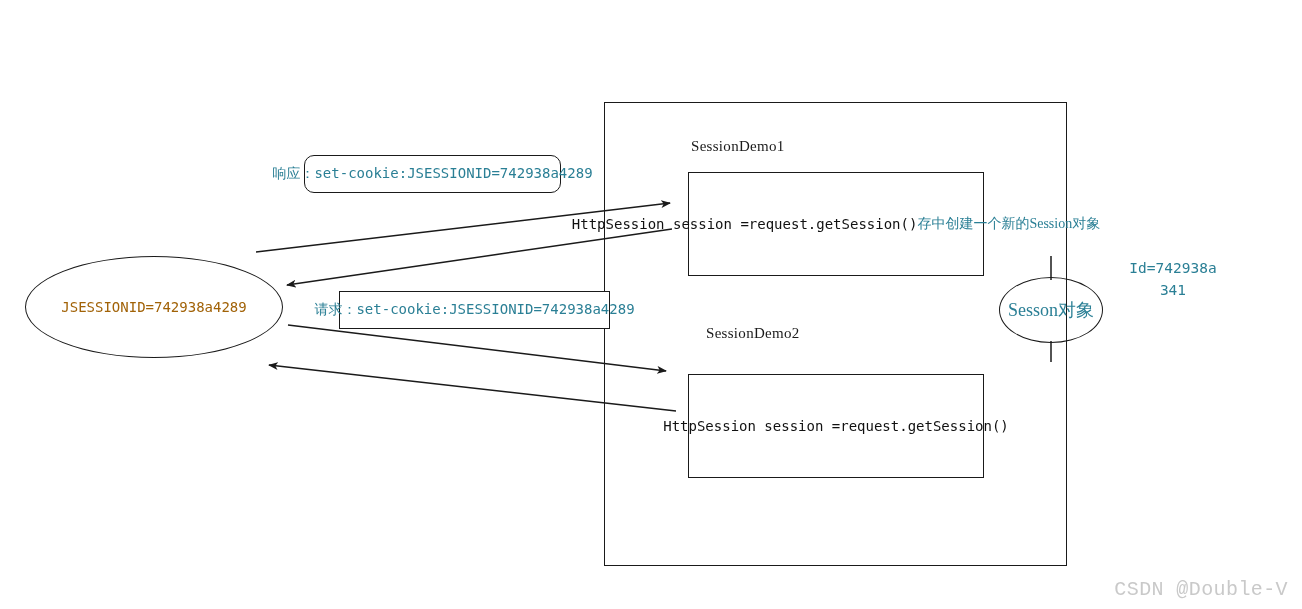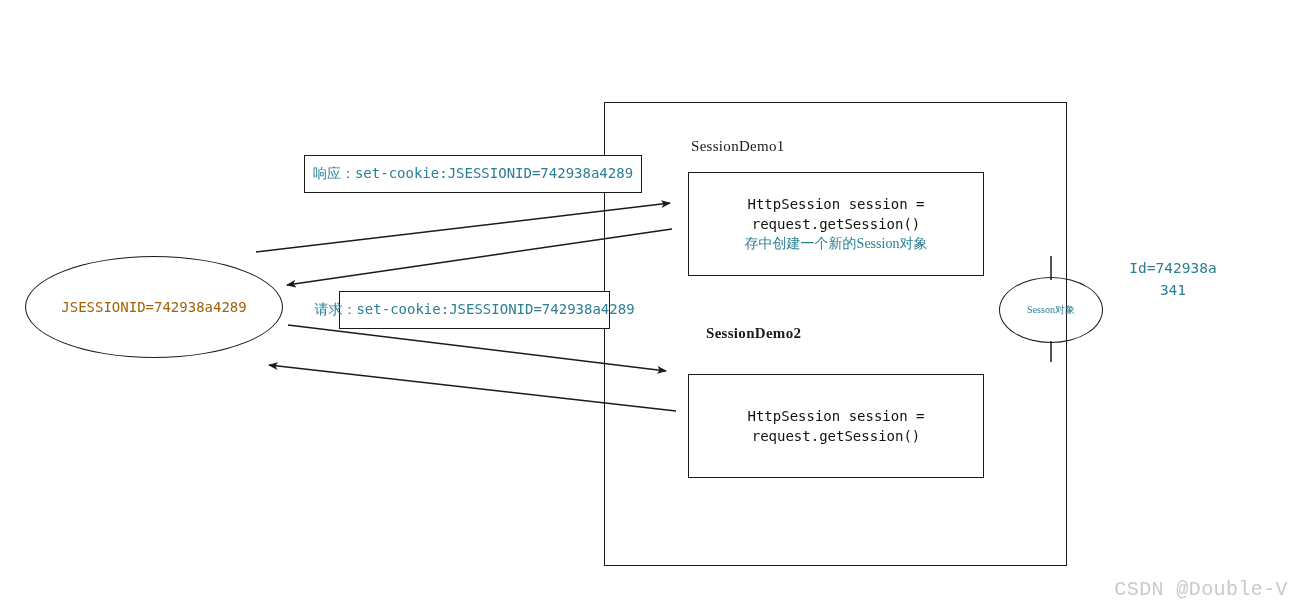--- a/index.html
+++ b/index.html
@@ -57,21 +57,21 @@
     height: 66px;
     border: 1.3px solid #1a1a1a;
     border-radius: 50%;
     box-sizing: border-box;
     display: flex;
     align-items: center;
     justify-content: center;
   }
   #session-ellipse .label {
     color: #2a7f95;
-    font-size: 10px;
+    font-size: 18px;
     white-space: nowrap;
   }
   
   #session-id-text {
     position: absolute;
     left: 1113px;
     top: 257px;
     width: 120px;
     text-align: center;
     color: #2a7f95;
@@ -90,29 +90,29 @@
     background: transparent;
   }
   
   .servlet-title {
     position: absolute;
     color: #1a1a1a;
     font-size: 15px;
     letter-spacing: 0.3px;
   }
   #servlet1-title { left: 691px; top: 122px; margin-top: 16px; }
-  #servlet2-title { left: 706px; top: 325px; font-weight: bold; }
+  #servlet2-title { left: 706px; top: 325px; }
   
   .code-box {
     position: absolute;
     border: 1.3px solid #1a1a1a;
     box-sizing: border-box;
     background: #ffffff;
     display: flex;
-    flex-direction: column;
+    flex-direction: row;
     align-items: center;
     justify-content: center;
     text-align: center;
   }
   #code-box-1 { left: 688px; top: 172px; width: 296px; height: 104px; }
   #code-box-2 { left: 688px; top: 374px; width: 296px; height: 104px; }
   .code-line {
     color: #111111;
     font-size: 14px;
     line-height: 20px;
@@ -128,21 +128,21 @@
   .msg-box {
     position: absolute;
     border: 1.3px solid #1a1a1a;
     box-sizing: border-box;
     background: #ffffff;
     display: flex;
     align-items: center;
     justify-content: center;
     white-space: nowrap;
   }
-  #msg-response { left: 304px; top: 155px; width: 338px; height: 38px; }
+  #msg-response { left: 304px; top: 155px; width: 257px; height: 38px; border-radius: 10px; }
   #msg-request  { left: 339px; top: 291px; width: 271px; height: 38px; }
   .msg-text {
     color: #2a7f95;
     font-size: 14px;
   }
   
   #watermark {
     position: absolute;
     right: 14px;
     bottom: 8px;

